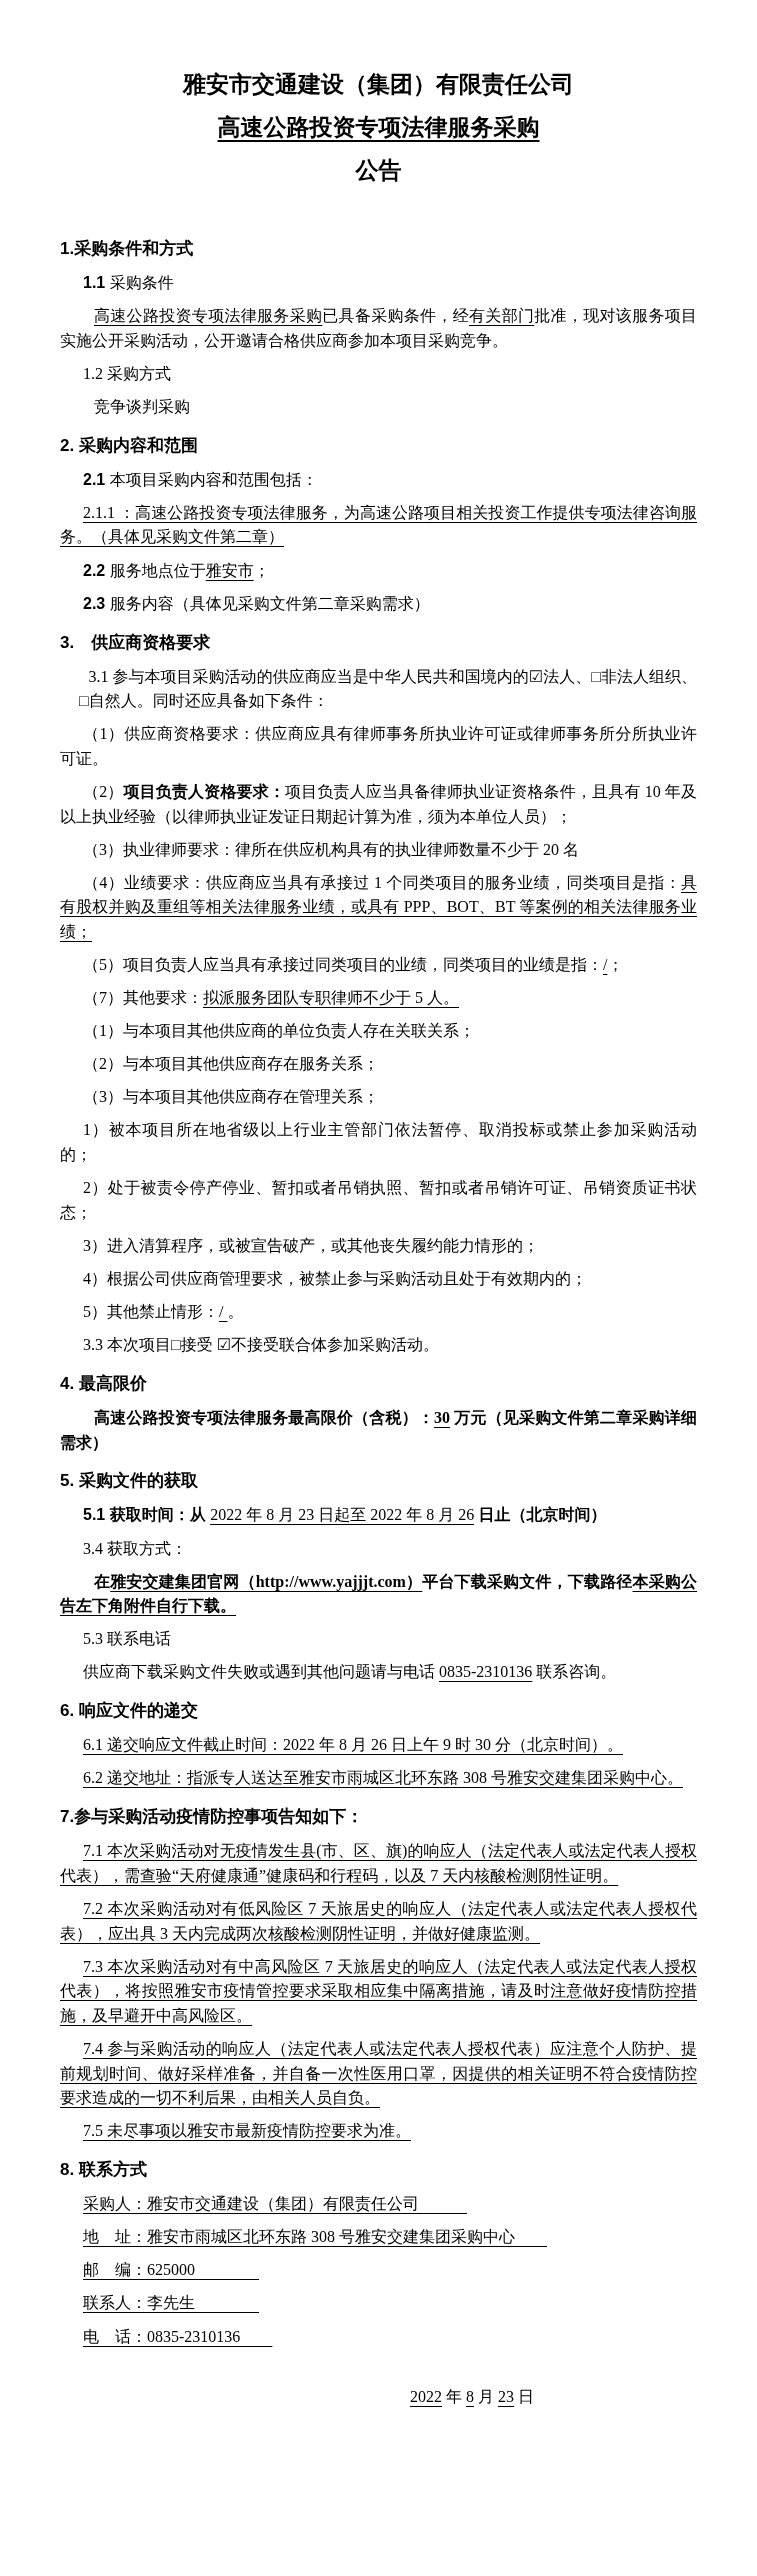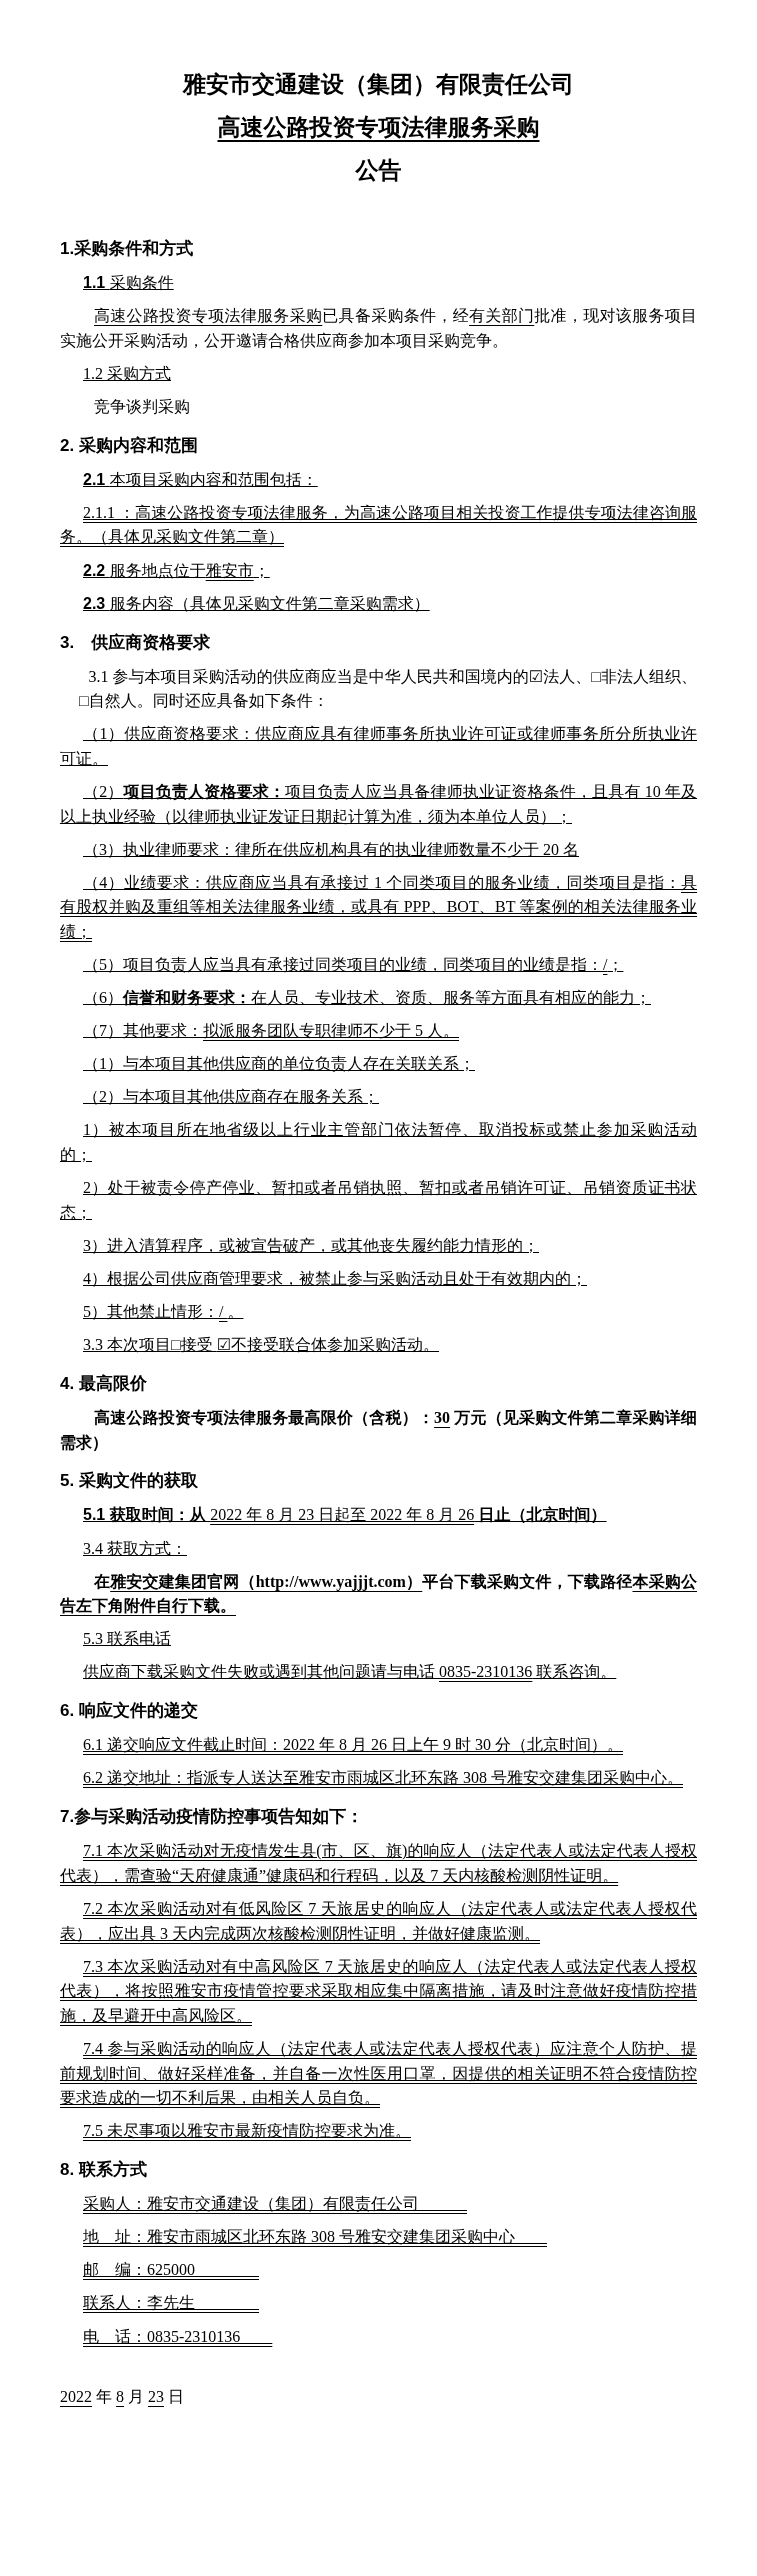--- a/index.html
+++ b/index.html
@@ -18,28 +18,28 @@
   .title.last{margin-bottom:44px;}
   .h1{
     font-family:"Liberation Sans","DejaVu Sans",sans-serif;
     font-weight:bold;font-size:17px;line-height:26.5px;
     margin:13.3px 0 8.5px 0;color:#000;
   }
   .p{
     font-size:16px;line-height:24.6px;margin:0 0 8.5px 0;
     text-align:justify;color:#000;
   }
-  .ind1{text-indent:23px;text-decoration:underline;}
+  .ind1{text-indent:23px;}
   .ind2{text-indent:34px;}
   .hang{padding-left:19px;text-indent:9.5px;}
   .b{font-weight:bold;}
   .u{text-decoration:underline;text-underline-offset:3.8px;}
   .sans{font-family:"Liberation Sans","DejaVu Sans",sans-serif;}
   .date{
-    text-align:left;padding-right:163px;margin-top:36px;
+    text-align:right;padding-right:163px;margin-top:36px;
     text-indent:0;
   }
 </style>
 </head>
 <body>
 
 <div class="page">
   <p class="title">雅安市交通建设（集团）有限责任公司</p>
   <p class="title u-line">高速公路投资专项法律服务采购</p>
   <p class="title last">公告</p>
@@ -54,24 +54,24 @@
       <p class="p ind1"><span class="u">2.1.1 ：高速公路投资专项法律服务，为高速公路项目相关投资工作提供专项法律咨询服务。（具体见采购文件第二章）</span></p>
       <p class="p ind1"><span class="b sans">2.2 </span><span>服务地点位于</span><span class="u">雅安市</span><span>；</span></p>
       <p class="p ind1"><span class="b sans">2.3 </span><span>服务内容（具体见采购文件第二章采购需求）</span></p>
       <h2 class="h1"><span>3.　供应商资格要求</span></h2>
       <p class="p hang"><span>3.1 参与本项目采购活动的供应商应当是中华人民共和国境内的</span><span>☑</span><span>法人、</span><span>□</span><span>非法人组织、</span><span>□</span><span>自然人。同时还应具备如下条件：</span></p>
       <p class="p ind1"><span>（1）供应商资格要求：供应商应具有律师事务所执业许可证或律师事务所分所执业许可证。</span></p>
       <p class="p ind1"><span>（2）</span><span class="b">项目负责人资格要求：</span><span>项目负责人应当具备律师执业证资格条件，且具有 10 年及以上执业经验（以律师执业证发证日期起计算为准，须为本单位人员）；</span></p>
       <p class="p ind1"><span>（3）执业律师要求：律所在供应机构具有的执业律师数量不少于 20 名</span></p>
       <p class="p ind1"><span>（4）业绩要求：供应商应当具有承接过 1 个同类项目的服务业绩，同类项目是指：</span><span class="u">具有股权并购及重组等相关法律服务业绩，或具有 PPP、BOT、BT 等案例的相关法律服务业绩；</span></p>
       <p class="p ind1"><span>（5）项目负责人应当具有承接过同类项目的业绩，同类项目的业绩是指：</span><span class="u">/</span><span>；</span></p>
-      <p class="p ind1"><span>（6）</span><span class="b">信誉和财务要求：</span><span>在人员、专业技术、资质、服务等方面具有相应的能力；</span></p>
       <p class="p ind1"><span>（7）其他要求：</span><span class="u">拟派服务团队专职律师不少于 5 人。</span></p>
       <p class="p ind1"><span>（1）与本项目其他供应商的单位负责人存在关联关系；</span></p>
       <p class="p ind1"><span>（2）与本项目其他供应商存在服务关系；</span></p>
+      <p class="p ind1"><span>（3）与本项目其他供应商存在管理关系；</span></p>
       <p class="p ind1"><span>1）被本项目所在地省级以上行业主管部门依法暂停、取消投标或禁止参加采购活动的；</span></p>
       <p class="p ind1"><span>2）处于被责令停产停业、暂扣或者吊销执照、暂扣或者吊销许可证、吊销资质证书状态；</span></p>
       <p class="p ind1"><span>3）进入清算程序，或被宣告破产，或其他丧失履约能力情形的；</span></p>
       <p class="p ind1"><span>4）根据公司供应商管理要求，被禁止参与采购活动且处于有效期内的；</span></p>
       <p class="p ind1"><span>5）其他禁止情形：</span><span class="u">/ </span><span>。</span></p>
       <p class="p ind1"><span>3.3 本次项目</span><span>□</span><span>接受 </span><span>☑</span><span>不接受联合体参加采购活动。</span></p>
       <h2 class="h1"><span>4. 最高限价</span></h2>
       <p class="p ind2"><span class="b">高速公路投资专项法律服务最高限价（含税）：</span><span class="b u">30</span><span class="b"> 万元（见采购文件第二章采购详细需求）</span></p>
       <h2 class="h1"><span>5. 采购文件的获取</span></h2>
       <p class="p ind1"><span class="b sans">5.1 获取时间：从 </span><span class="u">2022 年 8 月 23 日起至 2022 年 8 月 26</span><span class="b sans"> 日止（北京时间）</span></p>

